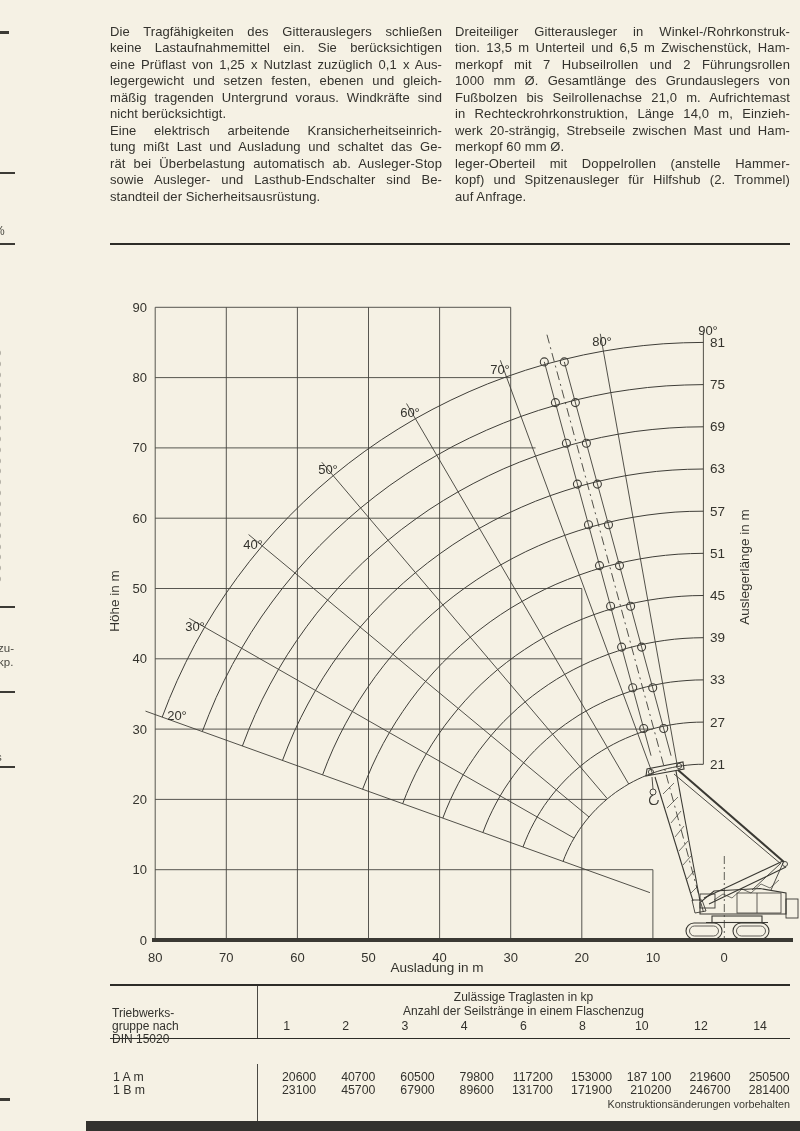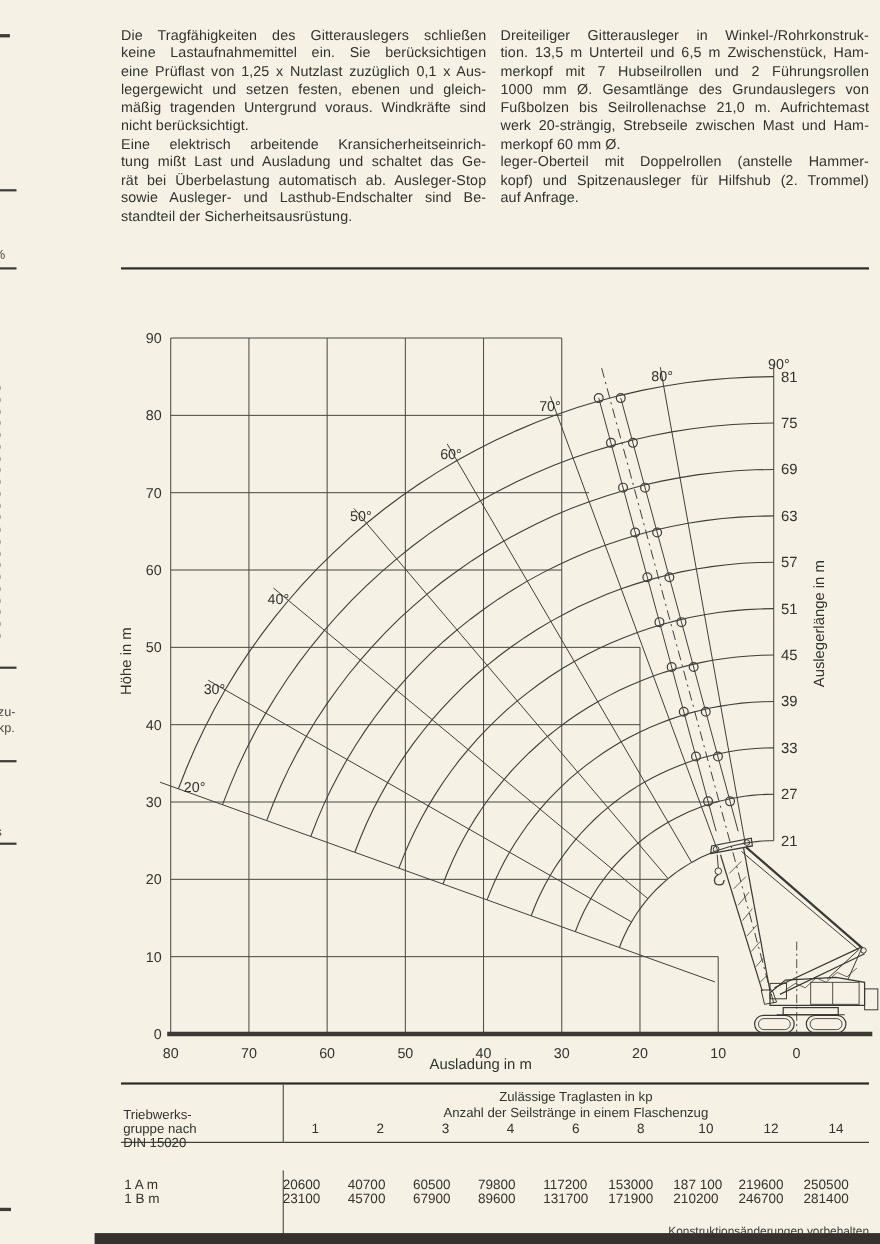--- a/index.html
+++ b/index.html
@@ -14,24 +14,24 @@
   #chart{position:absolute;left:100px;top:255px;}
   .tbl{position:absolute;left:110px;top:984px;width:680px;font-size:12.3px;}
   .tbl-topline{border-top:2px solid #2d2c27;}
   .tbl-head{position:relative;height:52px;border-bottom:1.6px solid #2d2c27;}
   .tbl-rowhead{position:absolute;left:2px;top:6px;font-size:12px;line-height:13px;margin-top:15px;}
   .tbl-span{position:absolute;left:147px;right:0;top:5px;text-align:center;font-size:12px;line-height:13.5px;}
   .vdiv{position:absolute;left:147px;top:0;bottom:0;border-left:1px solid #4a4943;}
   .tbl-body{position:relative;height:54px;border-bottom:1.6px solid #2d2c27;padding-top:7px;box-sizing:content-box;margin-top:25px;}
   .trow{display:grid;grid-template-columns:147px repeat(9,59.2px);line-height:13.4px;}
   .trow .lbl{padding-left:3px;}
-  .trow .num{text-align:left;}
+  .trow .num{text-align:right;}
   .cols-row{display:grid;grid-template-columns:147px repeat(9,59.2px);position:absolute;left:0;right:0;top:33px;}
   .cols-row .num{text-align:center;}
-  .footer{position:absolute;left:110px;top:1098px;width:680px;text-align:right;font-size:10.8px;color:#3a3933;margin-top:16px;}
+  .footer{position:absolute;left:110px;top:1098px;width:680px;text-align:right;font-size:10.8px;color:#3a3933;}
   .frag{position:absolute;color:#4a4942;}
   .fragline{position:absolute;background:#3c3b35;}
   .zeros{position:absolute;left:-5px;top:348px;font-size:10.5px;line-height:10.75px;white-space:pre-line;color:#55544d;}
   .bottombar{position:absolute;left:86px;top:1121px;width:714px;height:10px;background:#33322e;}
   svg text{fill:#34332d;}
 </style>
 </head>
 <body>
 
 <div class="page">
@@ -82,20 +82,21 @@
       <div class="jline">rät bei Überbelastung automatisch ab. Ausleger-Stop</div>
       <div class="jline">sowie Ausleger- und Lasthub-Endschalter sind Be-</div>
       <div class="jline last">standteil der Sicherheitsausrüstung.</div>
     </div>
   <div class="col col-right" id="intro-right">
       <div class="jline">Dreiteiliger Gitterausleger in Winkel-/Rohrkonstruk-</div>
       <div class="jline">tion. 13,5 m Unterteil und 6,5 m Zwischenstück, Ham-</div>
       <div class="jline">merkopf mit 7 Hubseilrollen und 2 Führungsrollen</div>
       <div class="jline">1000 mm Ø. Gesamtlänge des Grundauslegers von</div>
       <div class="jline">Fußbolzen bis Seilrollenachse 21,0 m. Aufrichtemast</div>
+      <div class="jline">in Rechteckrohrkonstruktion, Länge 14,0 m, Einzieh-</div>
       <div class="jline">werk 20-strängig, Strebseile zwischen Mast und Ham-</div>
       <div class="jline last">merkopf 60 mm Ø.</div>
       <div class="jline">leger-Oberteil mit Doppelrollen (anstelle Hammer-</div>
       <div class="jline">kopf) und Spitzenausleger für Hilfshub (2. Trommel)</div>
       <div class="jline last">auf Anfrage.</div>
     </div>
 
   <div class="rule" style="left:110px;top:243px;width:680px;height:2px;"></div>
 
   <svg id="chart" width="700" height="726" viewBox="100 255 700 726">

